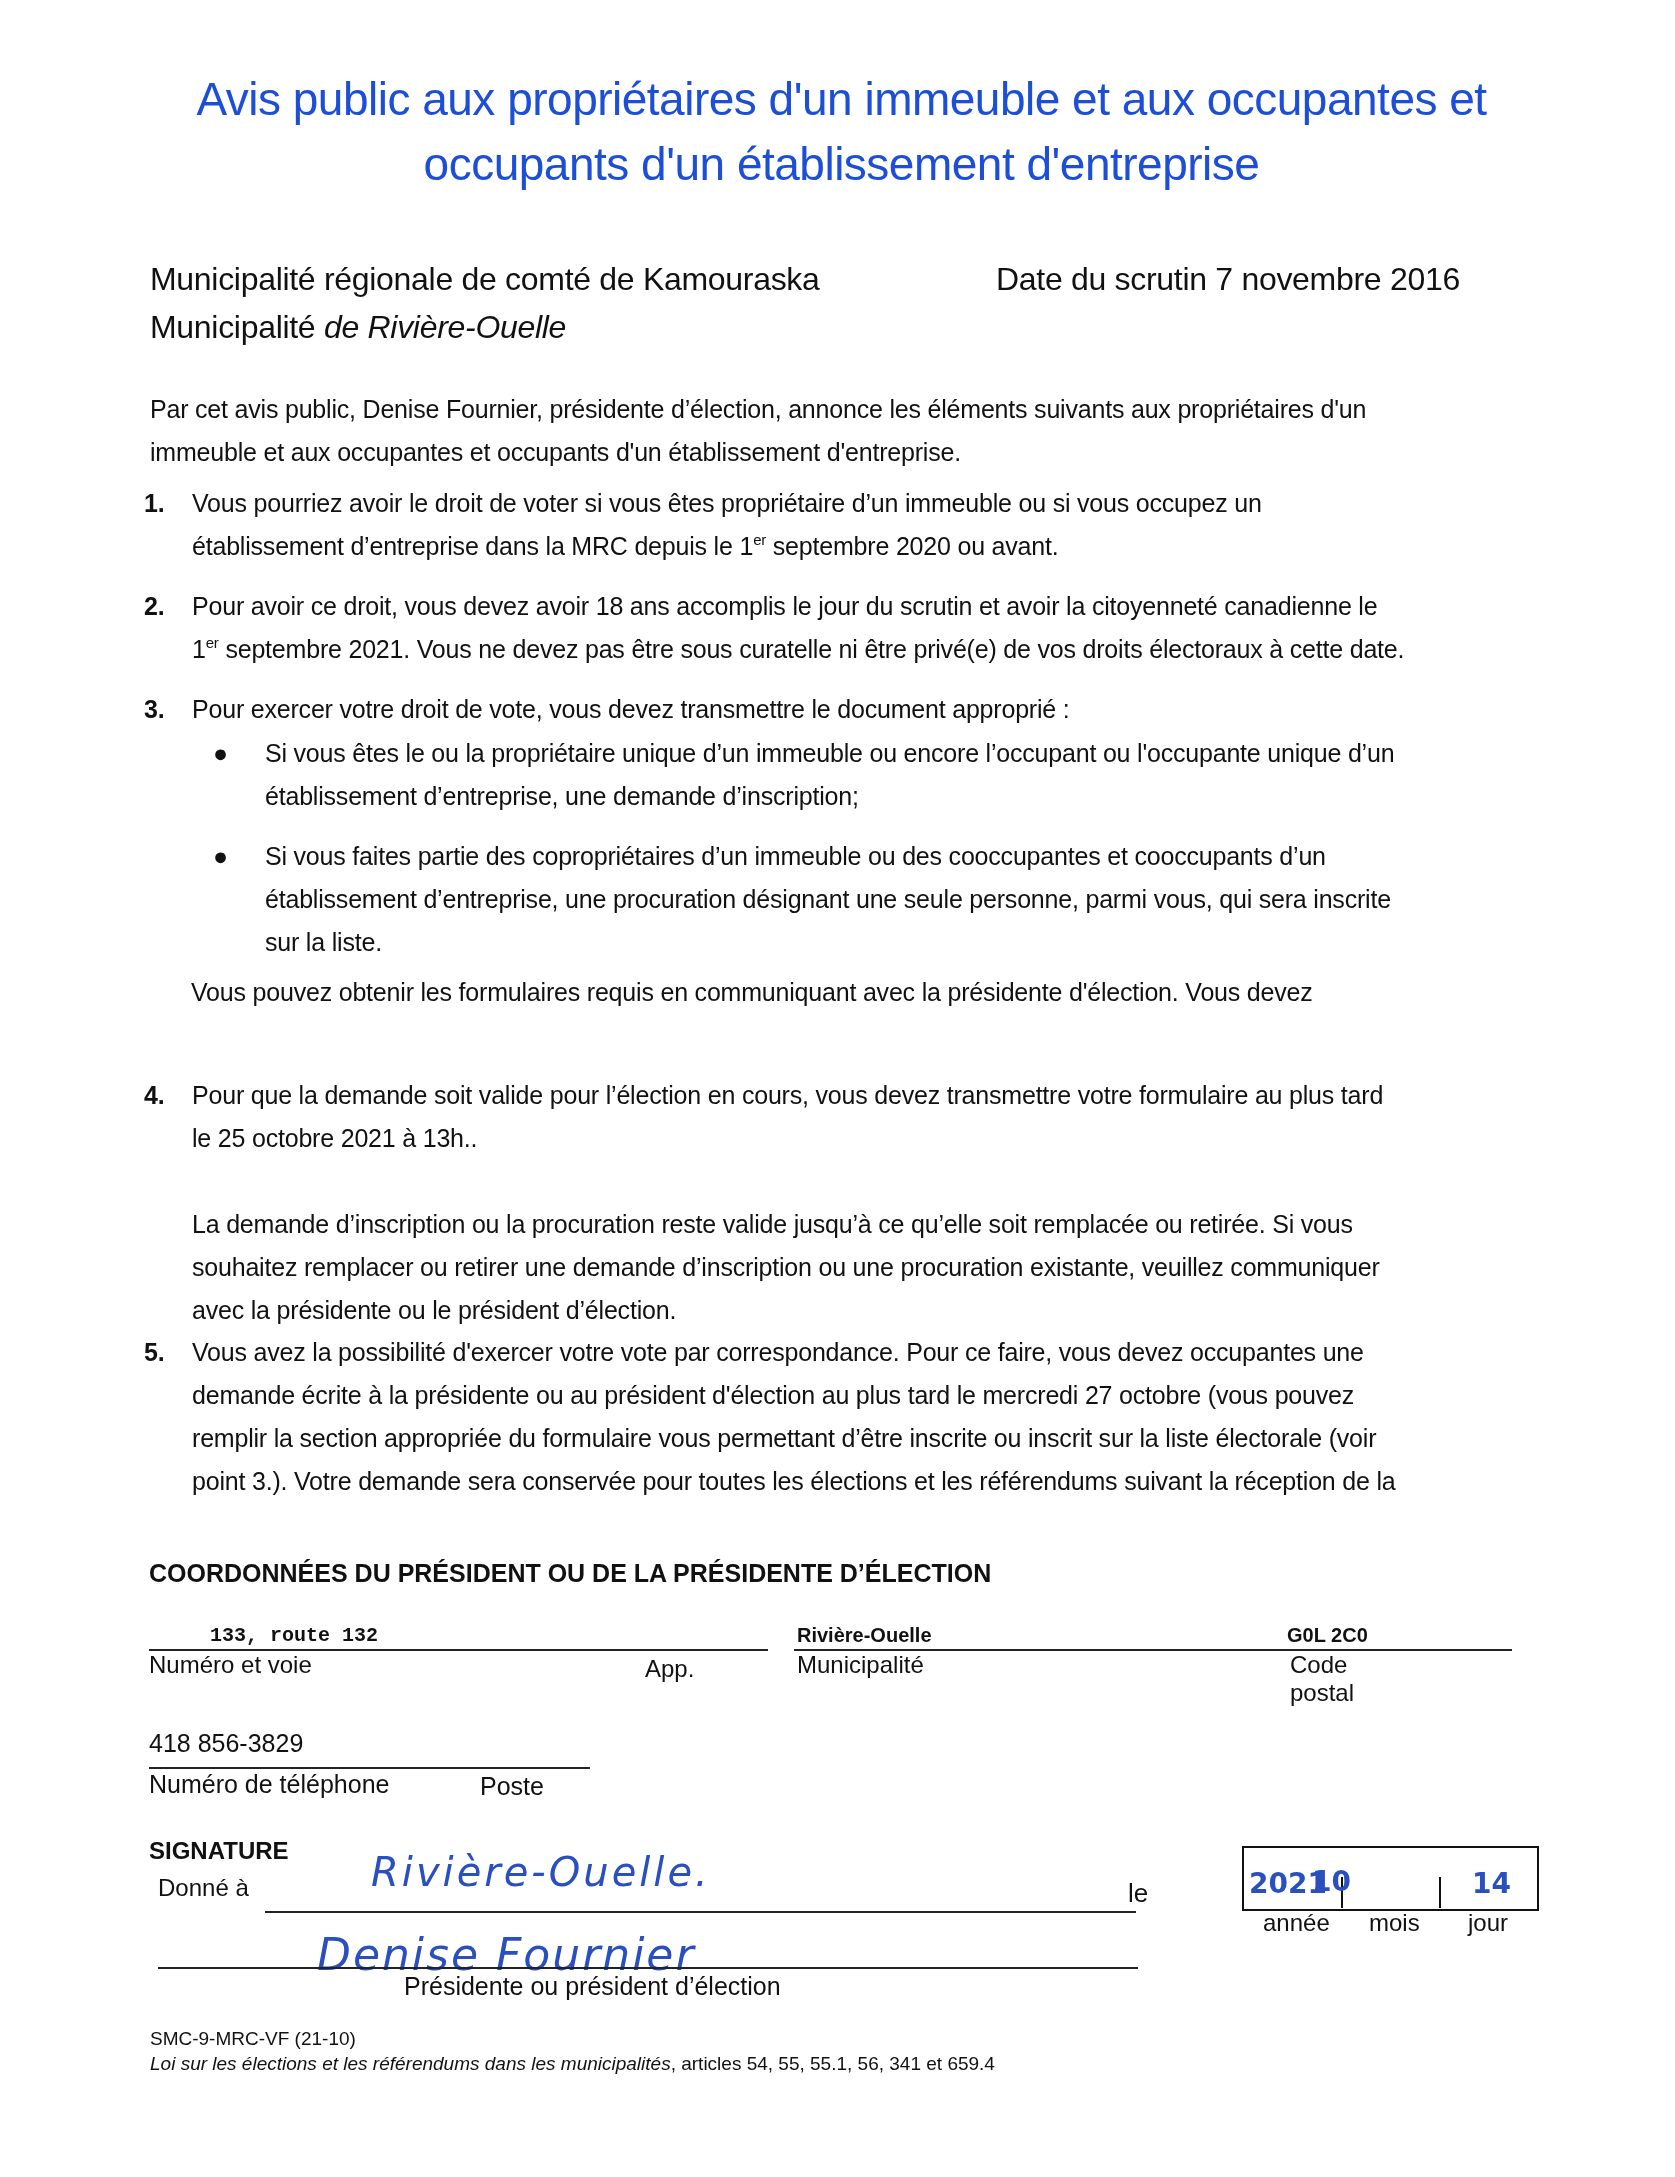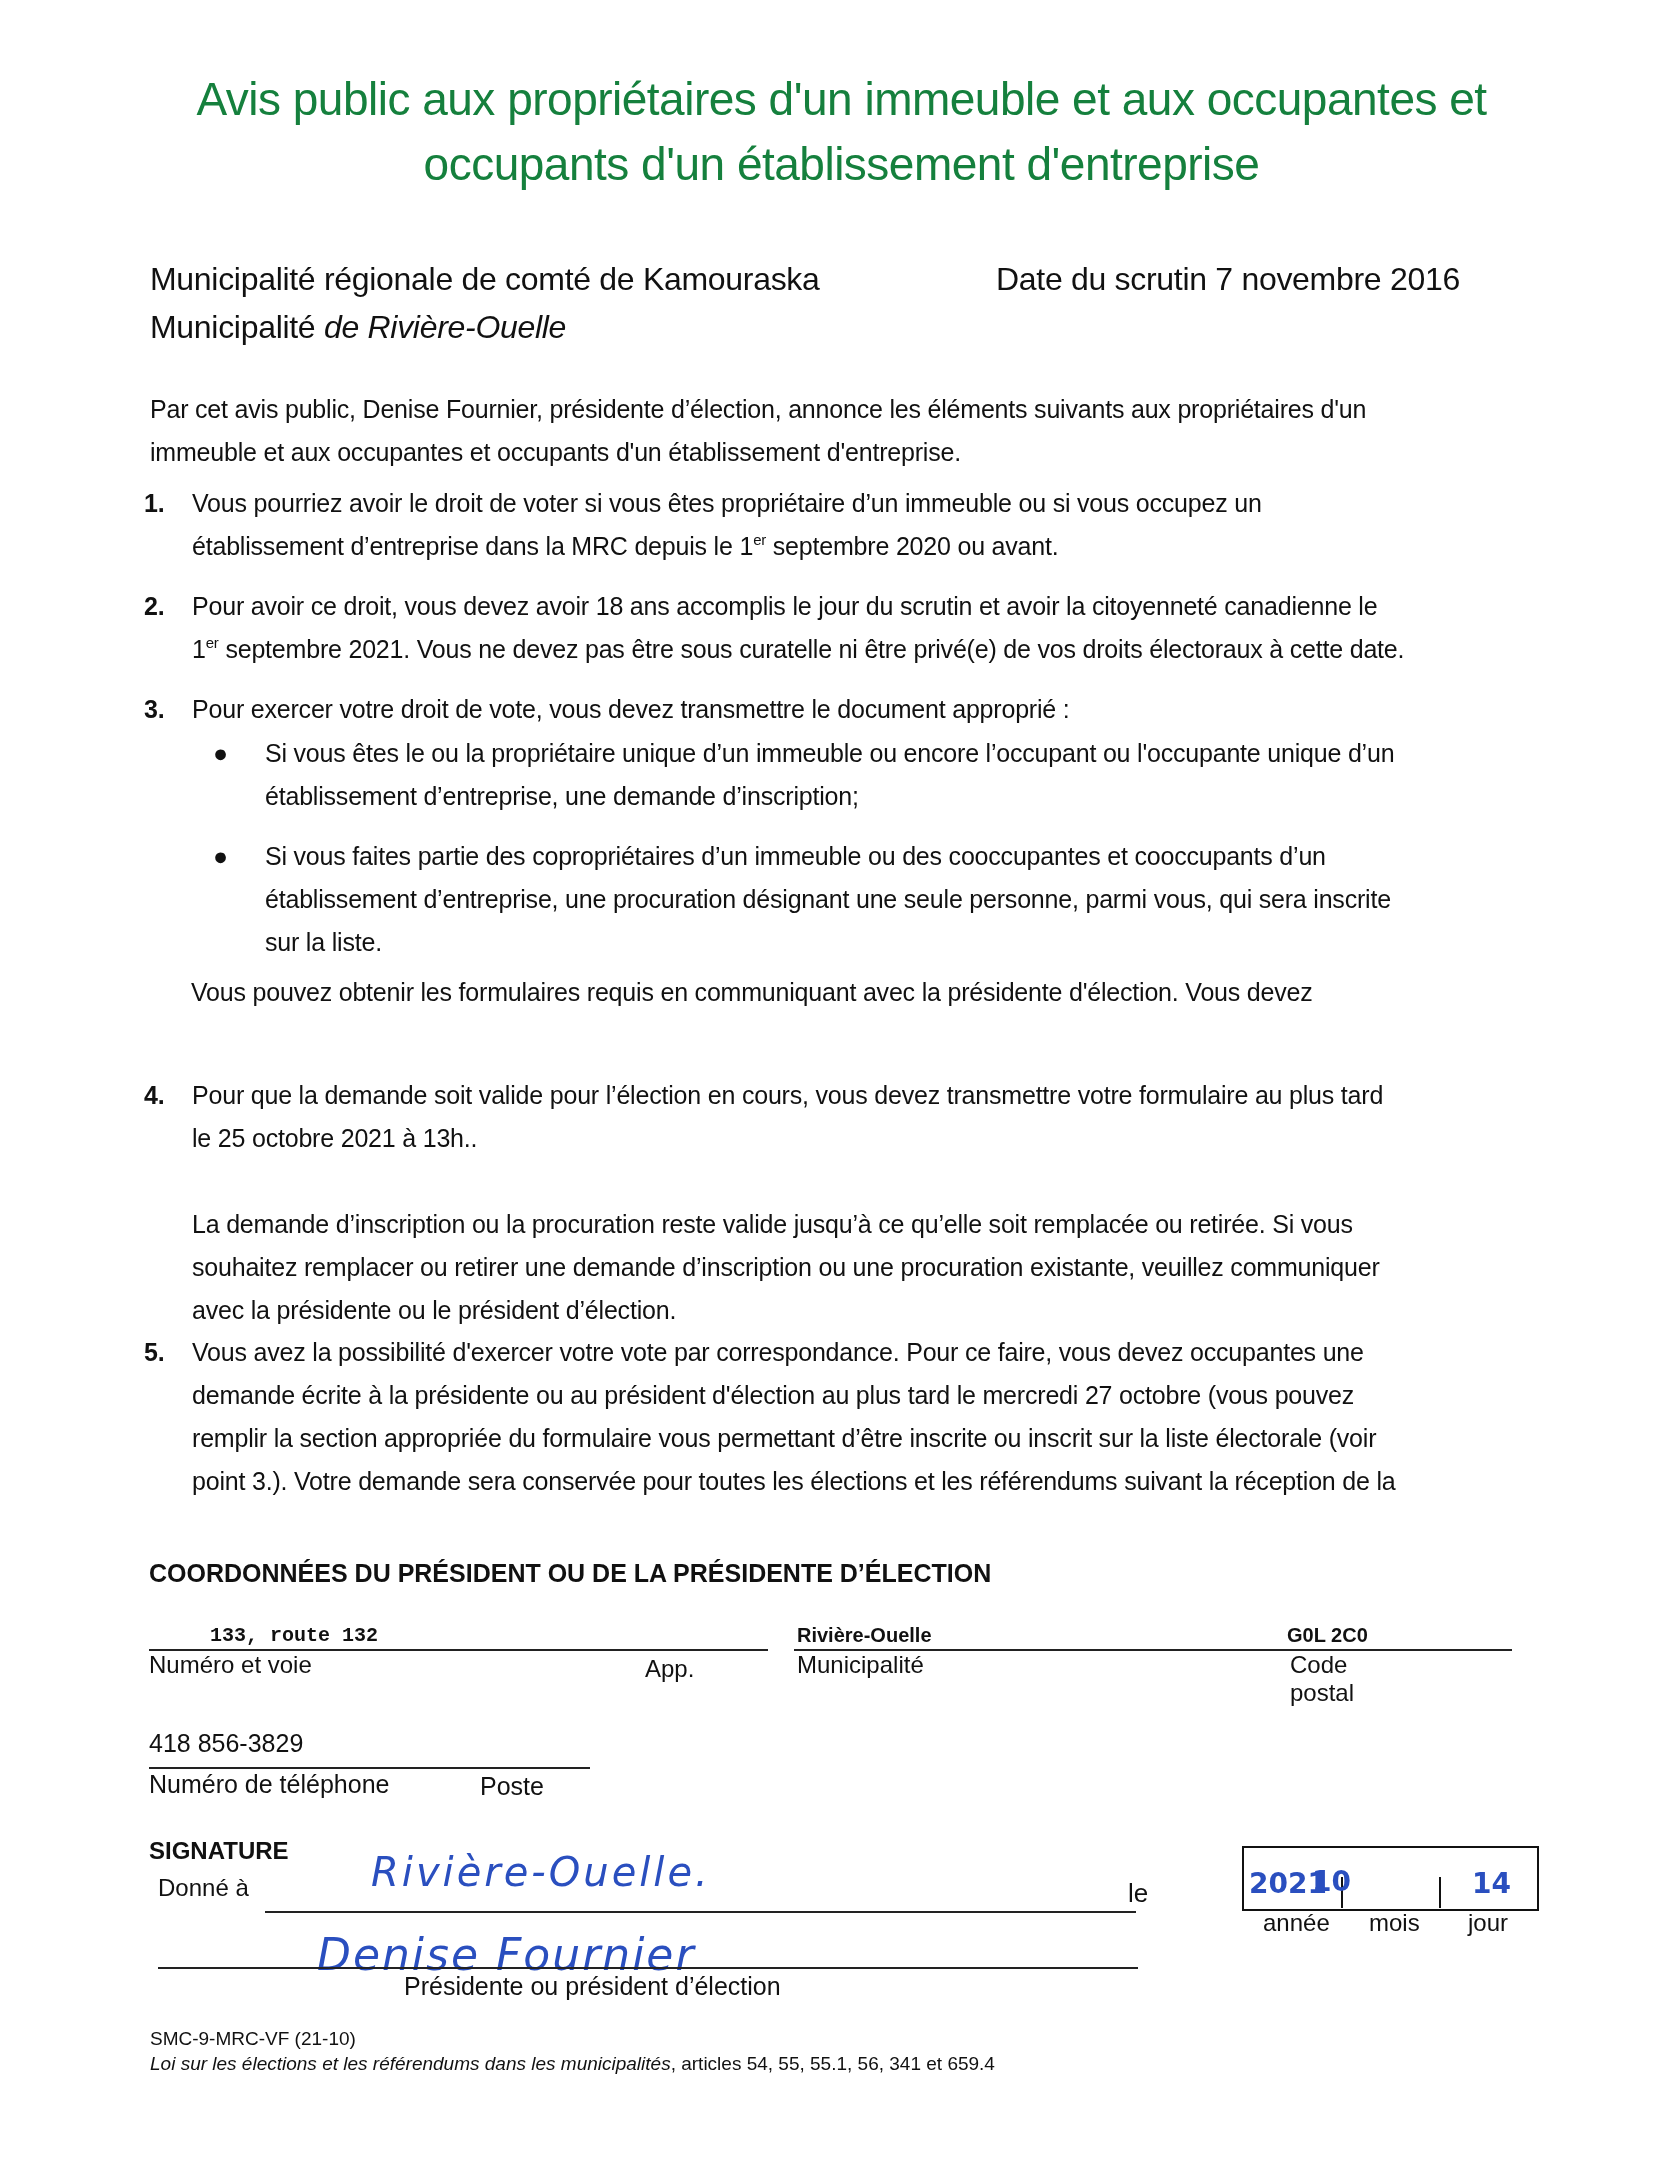--- a/index.html
+++ b/index.html
@@ -3,21 +3,21 @@
   <meta charset="utf-8">
   <style>
     html, body { margin: 0; padding: 0; background: #ffffff; }
     body {
       width: 1675px; height: 2177px; position: relative; overflow: hidden;
       font-family: "Liberation Sans", sans-serif; color: #111;
     }
     .abs { position: absolute; }
     .title {
       left: 79px; width: 1525px; top: 67px; text-align: center;
-      font-size: 46px; line-height: 65px; letter-spacing: -0.5px; color: #15803d;
+      font-size: 46px; line-height: 65px; letter-spacing: -0.5px; color: #1d4ed8;
     }
     .hdr { font-size: 32px; line-height: 48px; letter-spacing: -0.3px; }
     .body-txt { font-size: 25px; line-height: 43px; letter-spacing: -0.2px; }
     .num { font-weight: bold; }
     sup { font-size: 15px; line-height: 0; vertical-align: 10px; }
     .line { position: absolute; height: 2px; background: #222; }
     .small { font-size: 24px; line-height: 28px; }
     .bold-small { font-size: 20px; font-weight: bold; }
     .datebox { border: 2px solid #111; }
     .hand { color: #2a4fbf; font-family: "DejaVu Sans", sans-serif; }

